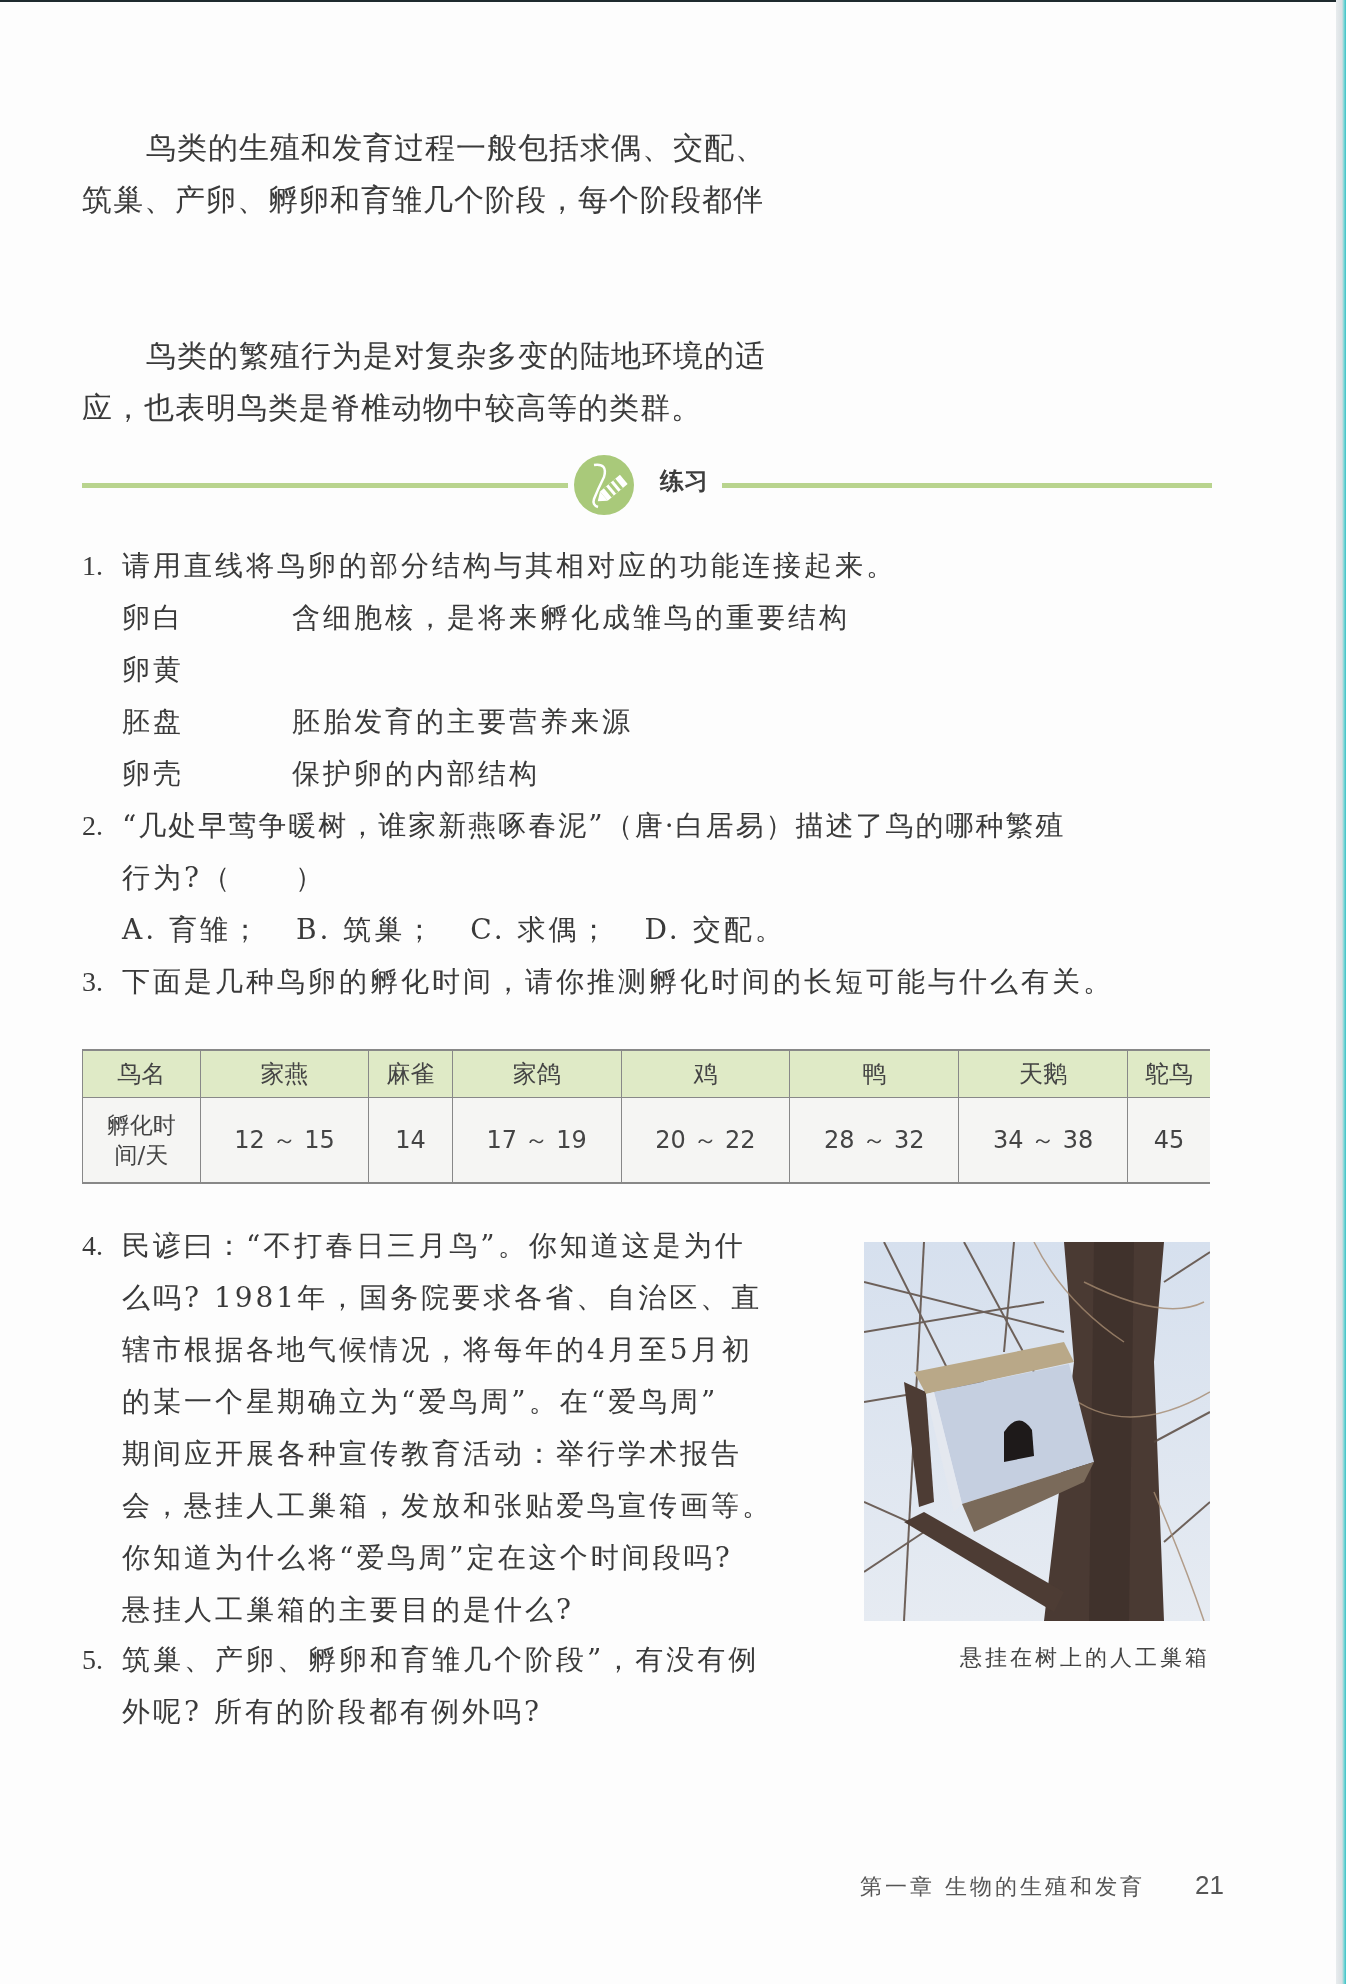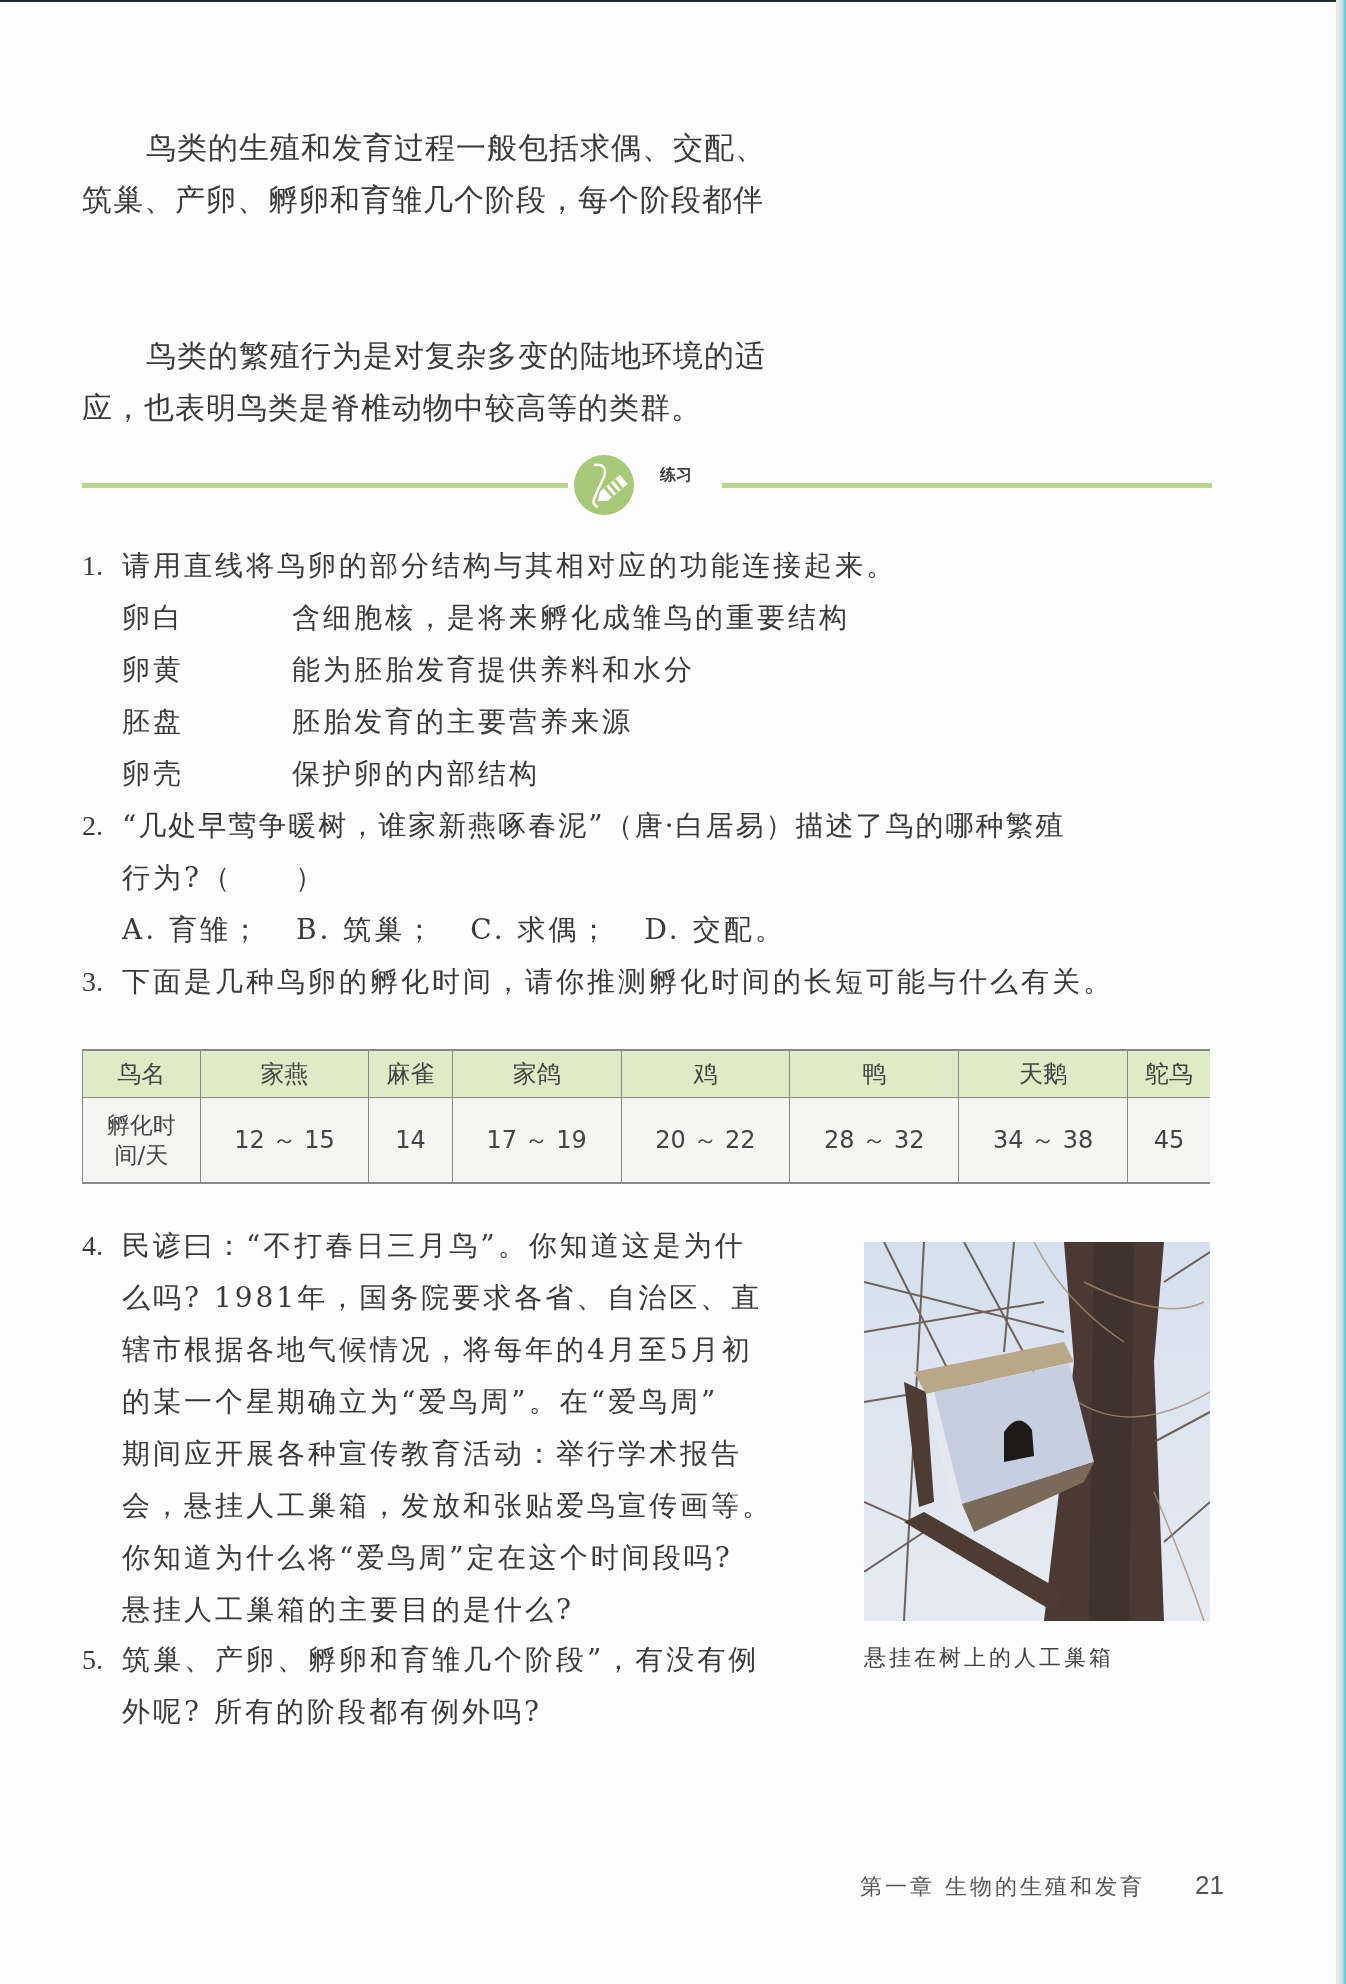--- a/index.html
+++ b/index.html
@@ -11,40 +11,40 @@
   .right-edge { position: absolute; right: 0; top: 0; width: 10px; height: 1984px; background: linear-gradient(to right, #e8ecee 0, #d9dfe2 60%, #7fd6d6 80%, #39c1c6 100%); }
   .para { position: absolute; left: 82px; width: 740px; font-size: 30px; line-height: 52px; letter-spacing: 1px; }
   .para .indent { display: inline-block; width: 64px; }
   #p1 { top: 122px; }
   #p2 { top: 330px; }
   .section-header { position: absolute; left: 82px; top: 455px; width: 1130px; height: 60px; }
   .section-header .line { position: absolute; top: 28px; height: 5px; background: #b9d48e; }
   .section-header .line.left { left: 0; width: 486px; }
   .section-header .line.right { left: 640px; width: 490px; }
   .section-header .badge { position: absolute; left: 492px; top: 0; width: 60px; height: 60px; border-radius: 50%; background: #a9c97a; overflow: hidden; }
-  .section-header .title { position: absolute; left: 578px; top: 10px; font-family: "DejaVu Sans", sans-serif; font-weight: bold; font-size: 16px; color: #3c3c3c; }
+  .section-header .title { position: absolute; left: 578px; top: 10px; font-family: "DejaVu Sans", sans-serif; font-weight: bold; font-size: 24px; color: #3c3c3c; }
   .questions { position: absolute; left: 82px; top: 540px; width: 1130px; font-size: 28px; line-height: 52px; letter-spacing: 3px; }
   .q { position: relative; padding-left: 40px; }
   .q .num { position: absolute; left: 0; top: 0; font-family: "Liberation Serif", serif; letter-spacing: 0; }
   .pair { display: flex; }
   .pair .struct { width: 170px; }
   .options span { margin-right: 22px; }
   table.hatch { position: absolute; left: 82px; top: 1049px; width: 1128px; border-collapse: collapse; font-family: "DejaVu Sans", sans-serif; font-size: 24px; color: #444; }
   table.hatch th, table.hatch td { border-left: 1px solid #888; border-right: 1px solid #888; text-align: center; font-weight: normal; }
   table.hatch tr:first-child th, table.hatch tr:first-child td { border-left: 1px solid #888; }
   table.hatch th:first-child, table.hatch td:first-child { border-left: none; }
   table.hatch th:last-child, table.hatch td:last-child { border-right: none; }
   table.hatch thead tr { background: #dfeac6; height: 47px; border-top: 2px solid #888; border-bottom: 1px solid #888; }
   table.hatch tbody tr { background: #f5f5f3; height: 86px; border-bottom: 2px solid #888; }
   table.hatch td.rowhead { line-height: 30px; font-size: 23px; }
   .q4 { position: absolute; left: 82px; top: 1220px; width: 750px; font-size: 28px; line-height: 52px; letter-spacing: 3px; }
   .q5 { position: absolute; left: 82px; top: 1634px; width: 750px; font-size: 28px; line-height: 52px; letter-spacing: 3px; }
   .figure { position: absolute; left: 864px; top: 1242px; width: 346px; }
   .figure .photo { width: 346px; height: 379px; position: relative; overflow: hidden; background: #dfe6ef; }
-  .figure .caption { text-align: left; font-size: 22px; margin-top: 22px; letter-spacing: 3px; color: #444; }
+  .figure .caption { text-align: right; font-size: 22px; margin-top: 22px; letter-spacing: 3px; color: #444; }
   .footer { position: absolute; left: 860px; top: 1870px; font-size: 22px; letter-spacing: 3px; color: #555; }
   .footer .page-num { font-family: "Liberation Sans", sans-serif; font-size: 26px; margin-left: 40px; letter-spacing: 0; }
 </style>
 </head>
 <body>
 
 <div class="top-border"></div>
 <div class="right-edge"></div>
 
 <div class="para" id="p1">
@@ -78,21 +78,20 @@
 <div class="questions">
   <div class="q">
     <span class="num">1.</span>
     <div>请用直线将鸟卵的部分结构与其相对应的功能连接起来。</div>
     <div class="pair">
       <span class="struct">卵白</span>
       <span>含细胞核，是将来孵化成雏鸟的重要结构</span>
     </div>
     <div class="pair">
       <span class="struct">卵黄</span>
-      <span>能为胚胎发育提供养料和水分</span>
     </div>
     <div class="pair">
       <span class="struct">胚盘</span>
       <span>胚胎发育的主要营养来源</span>
     </div>
     <div class="pair">
       <span class="struct">卵壳</span>
       <span>保护卵的内部结构</span>
     </div>
   </div>

